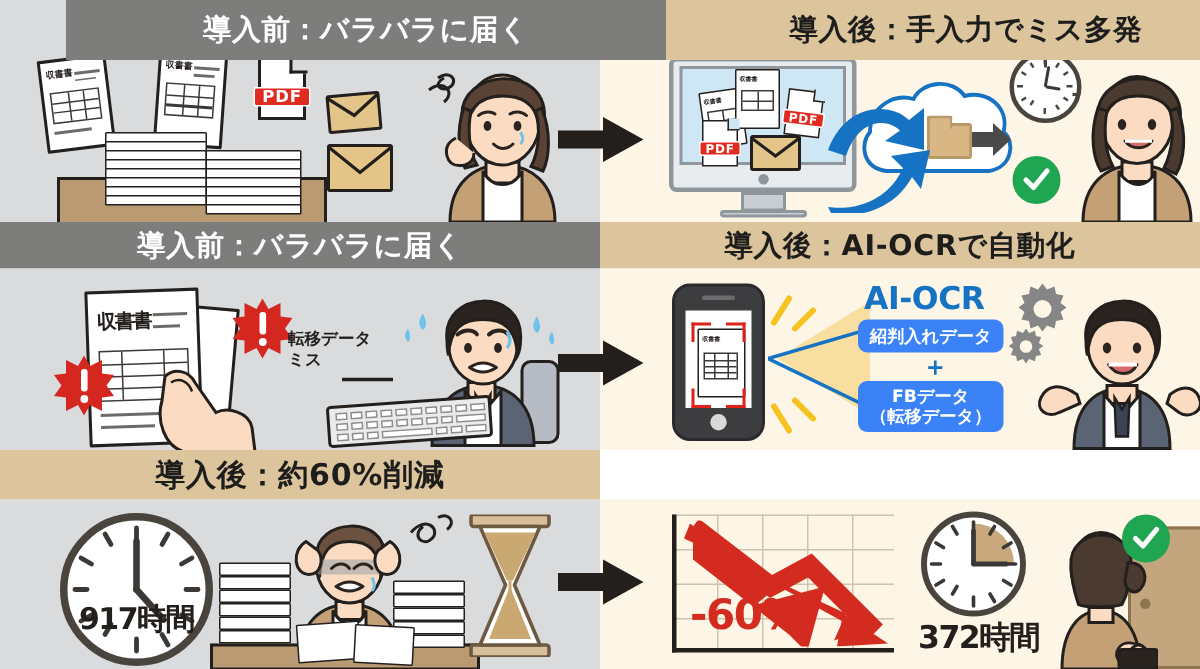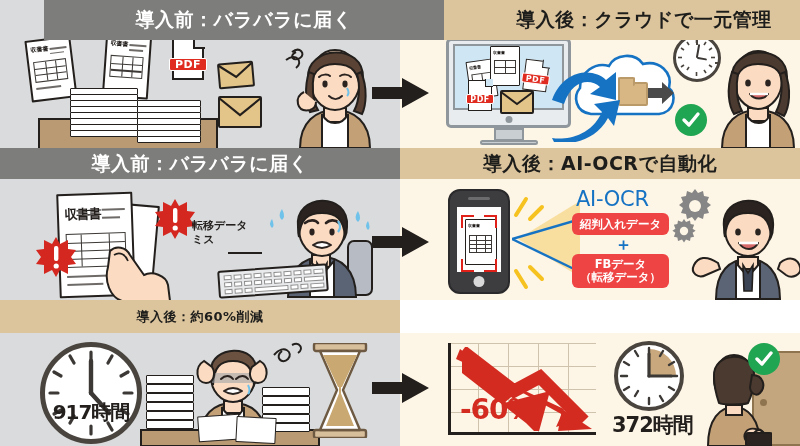--- a/index.html
+++ b/index.html
@@ -86,25 +86,25 @@
   .checkmark svg{display:block;}
 
   
   .phone{position:absolute;background:#3d3d3f;border-radius:12px;border:2px solid #2a2a2c;box-sizing:border-box;}
   .phone .pscr{position:absolute;left:7px;right:7px;top:16px;bottom:20px;background:#fdfdfd;}
   .phone .hbtn{position:absolute;left:50%;transform:translateX(-50%);bottom:5px;width:11px;height:11px;border-radius:50%;background:#d9d9d9;}
   .phone .spk{position:absolute;left:50%;transform:translateX(-50%);top:6px;width:22px;height:3px;border-radius:2px;background:#6b6b6d;}
   .corner{position:absolute;width:11px;height:11px;border:2.6px solid #e0211a;}
 
   .badge{
-    position:absolute;background:#ef4444;color:#fff;border-radius:6px;
+    position:absolute;background:#3b82f6;color:#fff;border-radius:6px;
     display:flex;flex-direction:column;align-items:center;justify-content:center;
     font-weight:bold;line-height:1.12;text-align:center;white-space:nowrap;
   }
-  .aiocr{position:absolute;color:#1673c4;font-weight:normal;letter-spacing:-.3px;white-space:nowrap;}
+  .aiocr{position:absolute;color:#1673c4;font-weight:bold;letter-spacing:-.3px;white-space:nowrap;}
   .plus{position:absolute;color:#1673c4;font-weight:bold;}
   .gear{position:absolute;}
 
   .excl{position:absolute;}
   .excl svg{display:block;}
 
   .annot{position:absolute;color:#231f1d;font-weight:bold;line-height:1.25;white-space:pre;}
 
   .keyboard{position:absolute;background:#e9eaec;border:2px solid #231f1d;border-radius:3px;box-sizing:border-box;}
   .keyboard .kk{position:absolute;background:#fff;border:1px solid #8d8d8d;box-sizing:border-box;}
@@ -513,21 +513,21 @@
 
     <div class="bigarrow" style="left:372px;top:46px;">
       <svg width="58" height="34" viewBox="0 0 58 34">
         <path d="M0 11 H30 V2 L57 17 L30 32 V23 H0 Z" fill="#231f1d"></path>
       </svg>
     </div>
   </div>
 
   <div class="band" style="top:300px;height:33px;">
     <div class="br">
-      <span style="font-size:13px;">導入後：約60%削減</span>
+      <span style="font-size:20px;">導入後：約60%削減</span>
     </div>
   </div>
 
   <div class="row" style="top:333px;height:113px;">
     <div class="half left body-left">
 
       <div class="clockface" style="left:40px;top:9px;width:102px;height:102px;border-width:5px;">
         <svg style="position:absolute;left:0;top:0;" width="92" height="92" viewBox="0 0 92 92">
           <g stroke="#3b3835" stroke-width="3.2" stroke-linecap="round">
             <line x1="46" y1="5" x2="46" y2="13"></line>
@@ -677,17 +677,17 @@
         <path d="M0 11 H30 V2 L57 17 L30 32 V23 H0 Z" fill="#231f1d"></path>
       </svg>
     </div>
   </div>
 
   <div class="band" style="top:0;height:40px;margin-left:44px;">
     <div class="bl">
       <span style="font-size:19px;">導入前：バラバラに届く</span>
     </div>
     <div class="br">
-      <span style="font-size:19px;">導入後：クラウドで一元管理</span>
+      <span style="font-size:19px;">導入後：手入力でミス多発</span>
     </div>
   </div>
 
 </div>
 
 </body></html>

